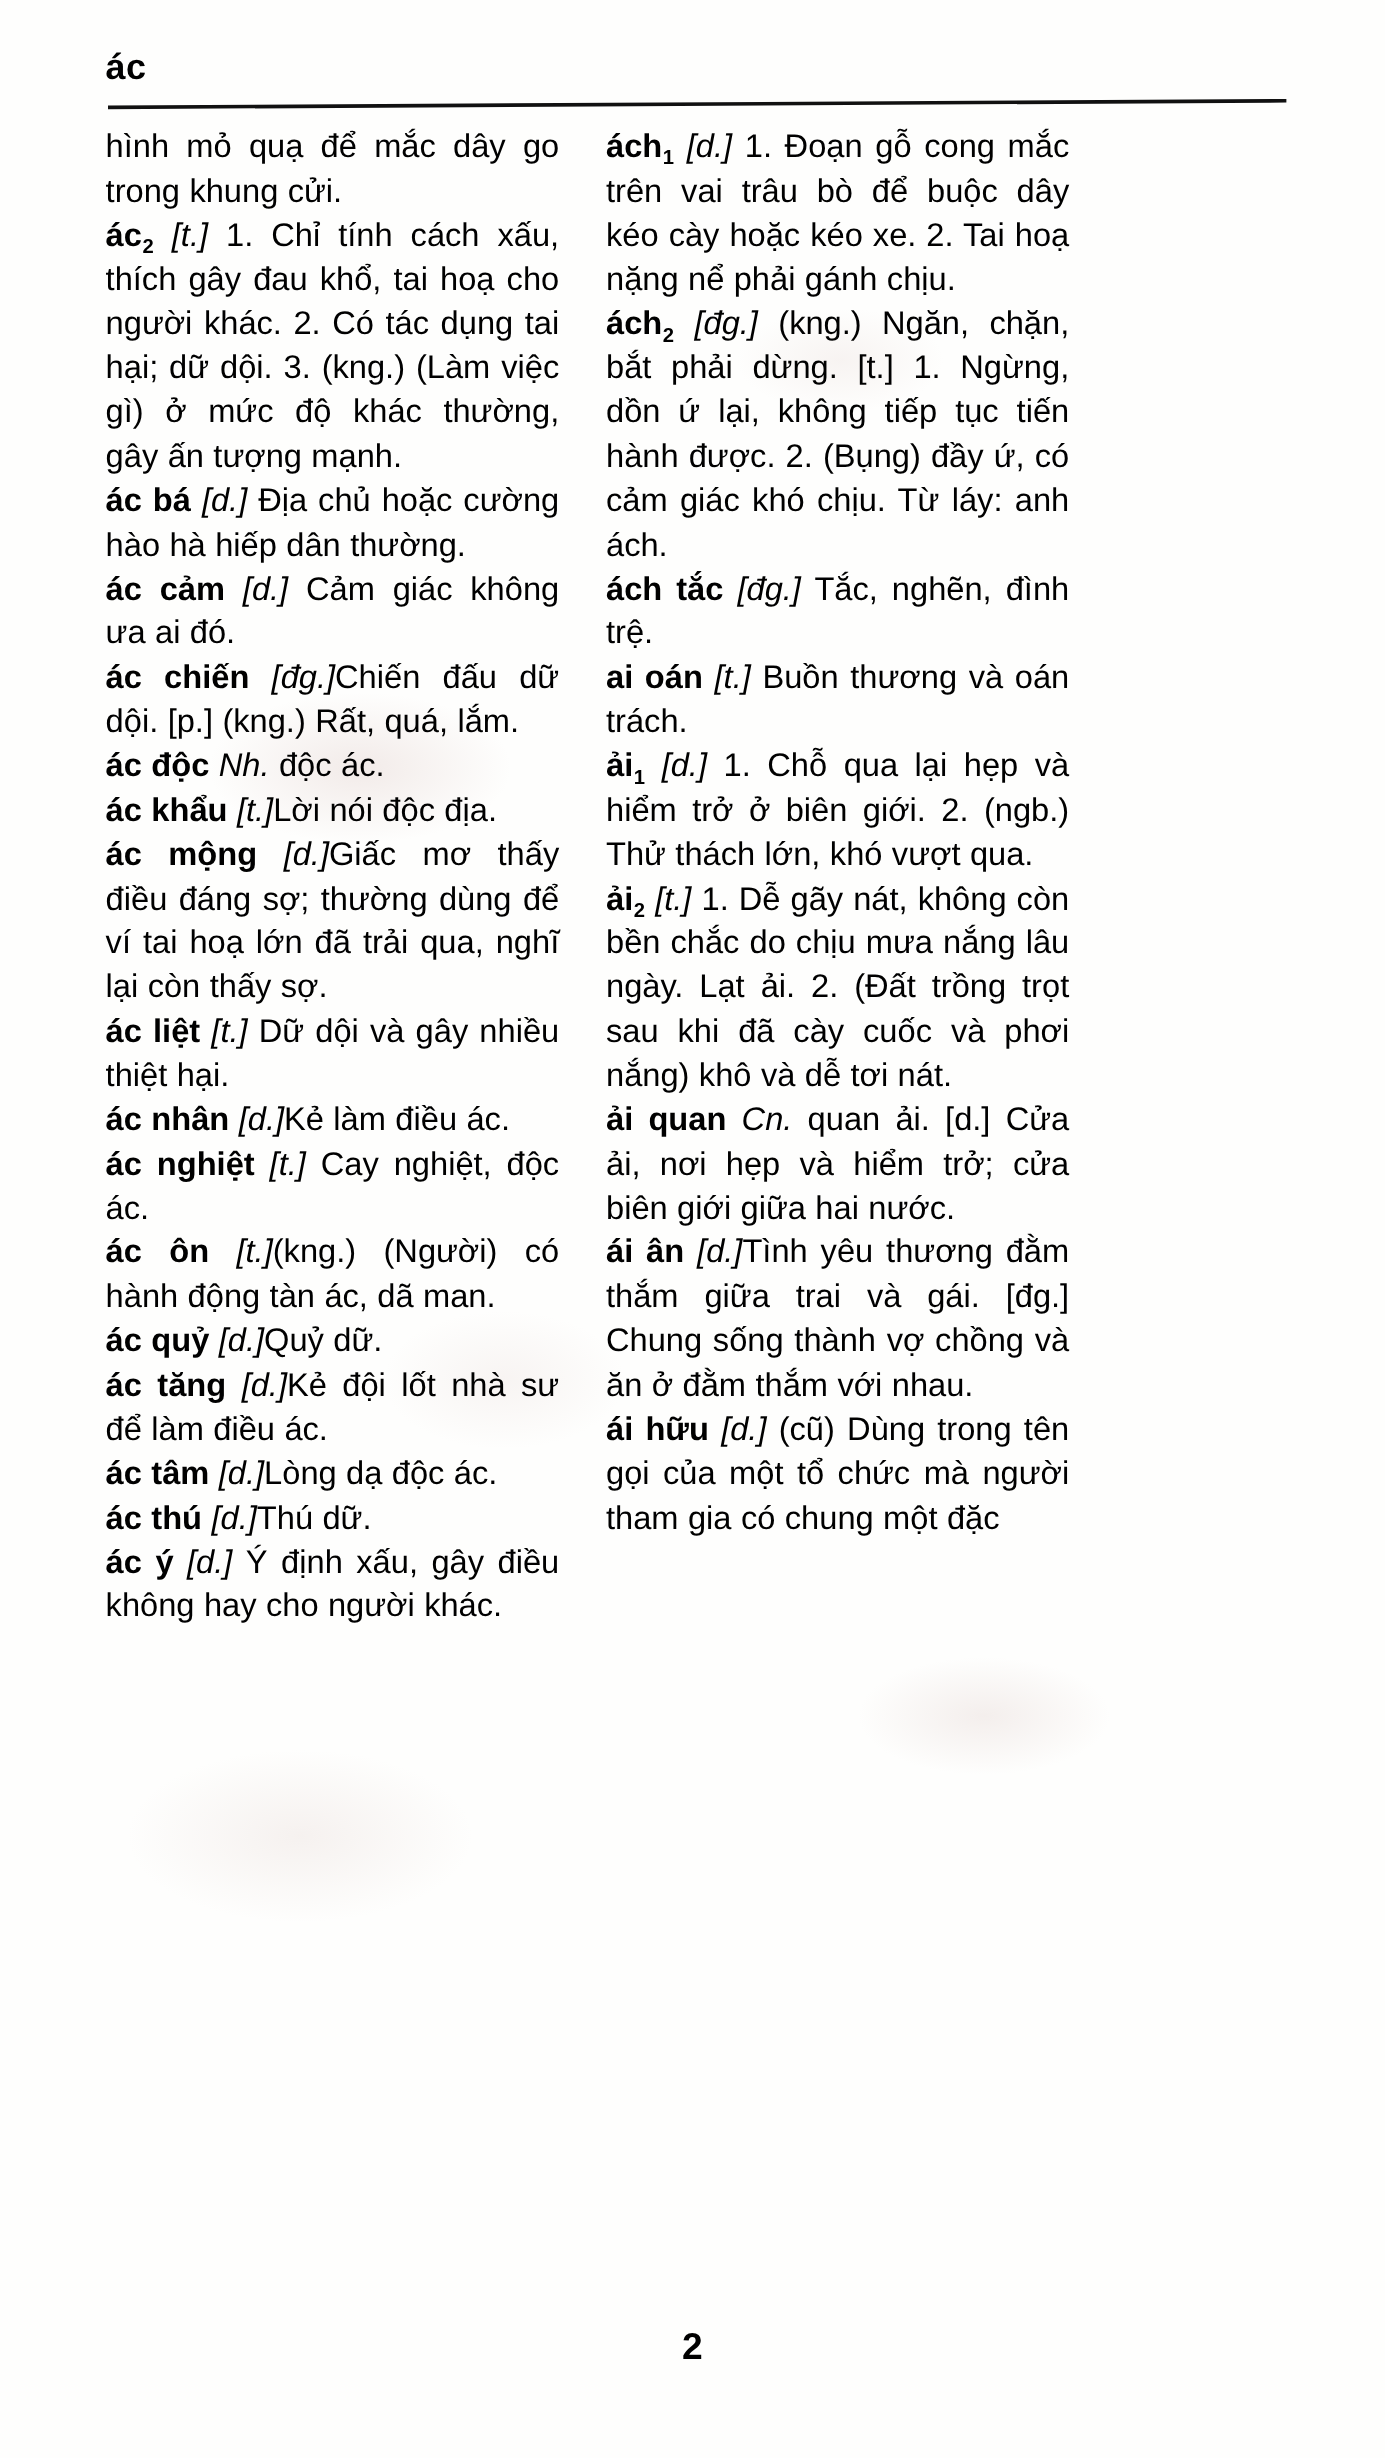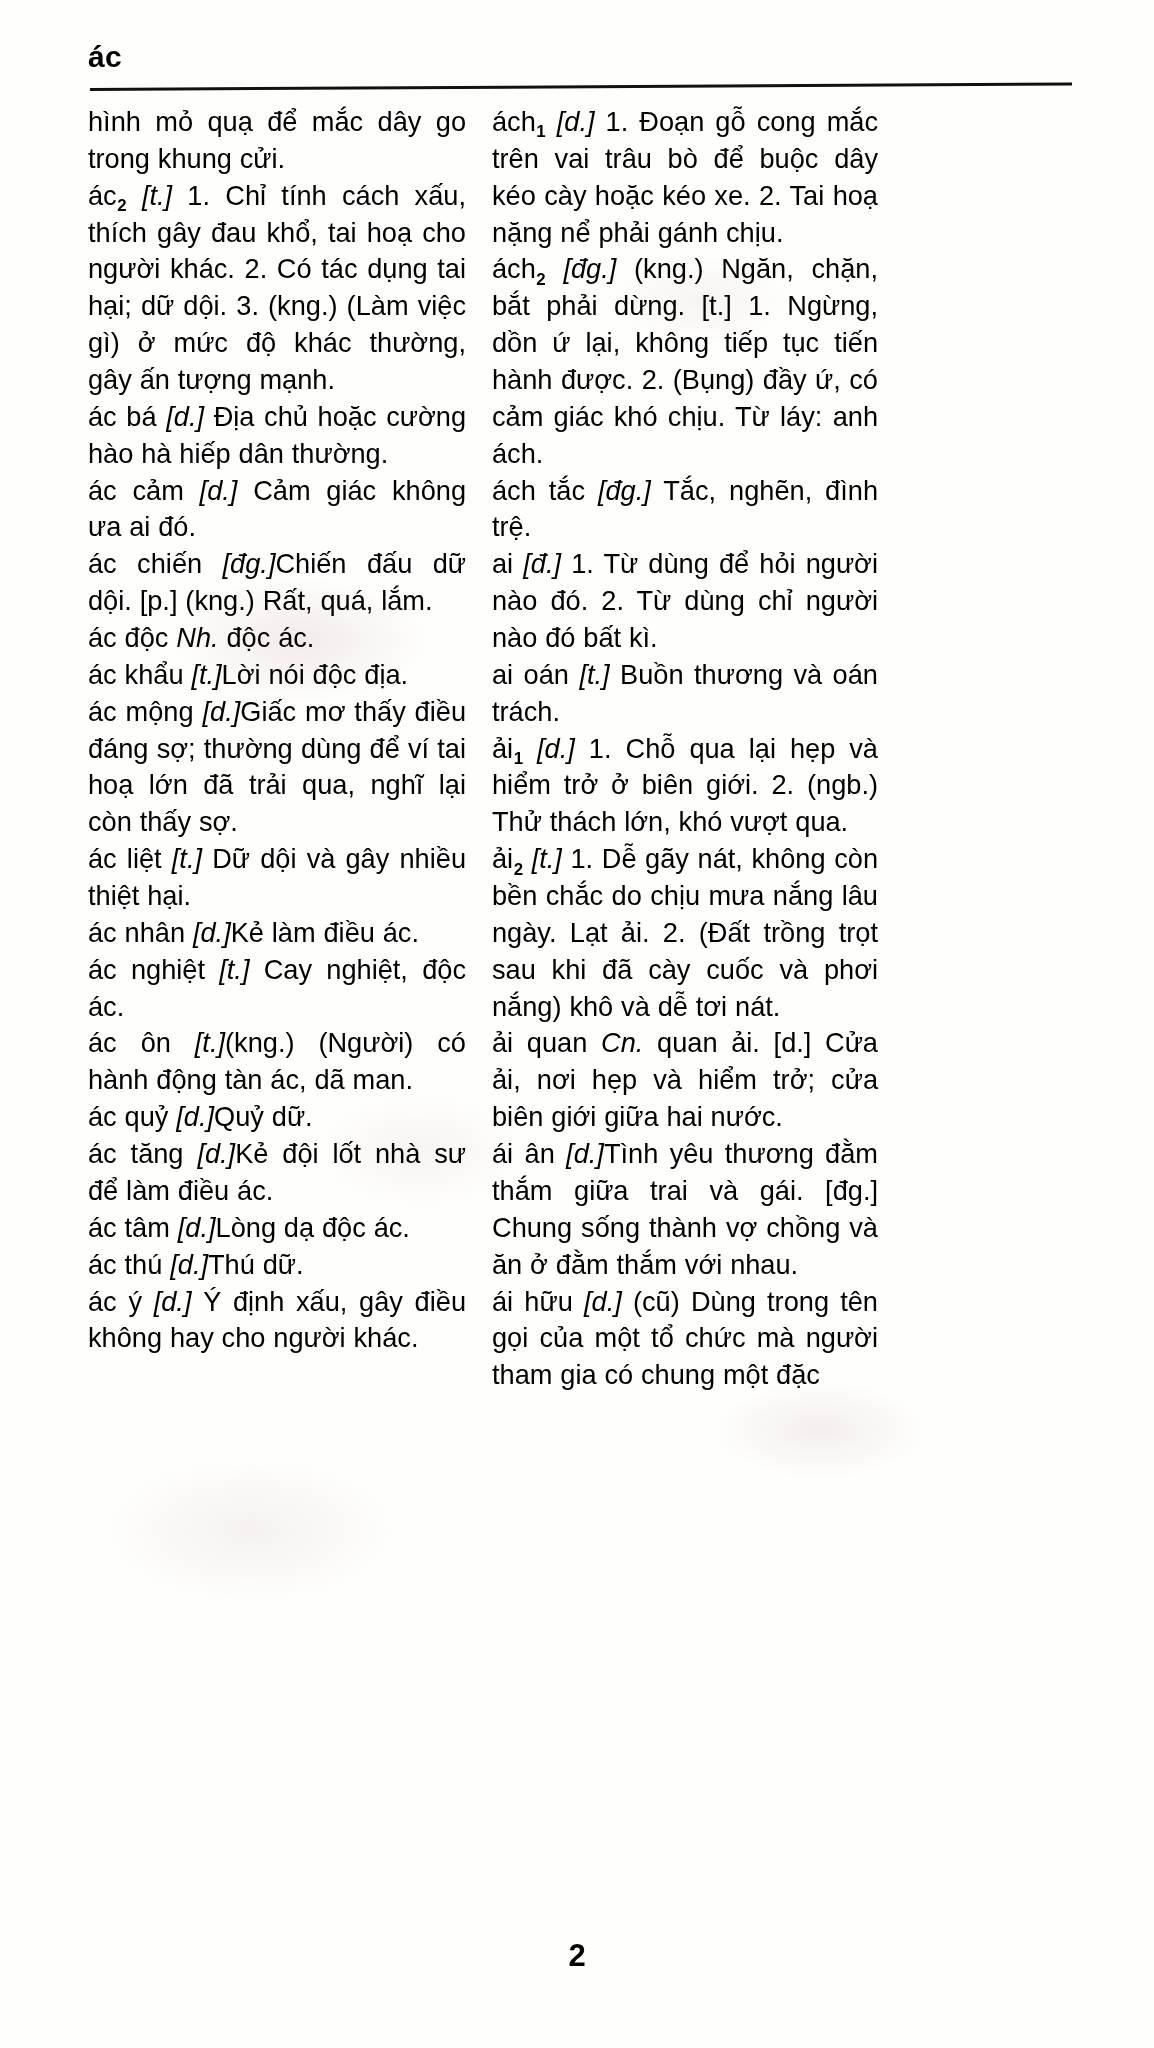--- a/index.html
+++ b/index.html
@@ -57,21 +57,21 @@
     transform-origin: left center;
   }
 
   
   .cols {
     position: absolute;
     left: 88px;
     top: 104px;
     width: 990px;
     display: flex;
-    gap: 26px;
+    gap: 39px;
   }
   .col {
     width: 378px;
     font-size: 27.2px;
     line-height: 1.355;
     text-align: justify;
     text-justify: inter-word;
     hyphens: none;
     word-spacing: 0.3px;
   }
@@ -79,21 +79,21 @@
     width: 386px;
   }
 
   .entry {
     margin: 0;
     padding: 0;
   }
   .entry + .entry { margin-top: 0; }
 
   .hw {
-    font-weight: normal;
+    font-weight: bold;
     margin-top: 15px;
   }
   .sub {
     font-size: 0.62em;
     vertical-align: sub;
     font-weight: bold;
     line-height: 0;
     padding-left: 0.5px;
   }
   .pos {
@@ -168,21 +168,20 @@
     </div>
 
     <div class="col col-right">
 
       <p class="entry"><span class="hw">ách</span><span class="sub">1</span> <span class="pos">[d.]</span> <span>1. Đoạn gỗ cong mắc trên vai trâu bò để buộc dây kéo cày hoặc kéo xe. 2. Tai hoạ nặng nể phải gánh chịu.</span></p>
 
       <p class="entry"><span class="hw">ách</span><span class="sub">2</span> <span class="pos">[đg.]</span> <span>(kng.) Ngăn, chặn, bắt phải dừng. [t.] 1. Ngừng, dồn ứ lại, không tiếp tục tiến hành được. 2. (Bụng) đầy ứ, có cảm giác khó chịu. Từ láy: anh ách.</span></p>
 
       <p class="entry"><span class="hw">ách tắc</span> <span class="pos">[đg.]</span> <span>Tắc, nghẽn, đình trệ.</span></p>
 
-      <p class="entry"><span class="hw">ai</span> <span class="pos">[đ.]</span> <span>1. Từ dùng để hỏi người nào đó. 2. Từ dùng chỉ người nào đó bất kì.</span></p>
 
       <p class="entry"><span class="hw">ai oán</span> <span class="pos">[t.]</span> <span>Buồn thương và oán trách.</span></p>
 
       <p class="entry"><span class="hw">ải</span><span class="sub">1</span> <span class="pos">[d.]</span> <span>1. Chỗ qua lại hẹp và hiểm trở ở biên giới. 2. (ngb.) Thử thách lớn, khó vượt qua.</span></p>
 
       <p class="entry"><span class="hw">ải</span><span class="sub">2</span> <span class="pos">[t.]</span> <span>1. Dễ gãy nát, không còn bền chắc do chịu mưa nắng lâu ngày. Lạt ải. 2. (Đất trồng trọt sau khi đã cày cuốc và phơi nắng) khô và dễ tơi nát.</span></p>
 
       <p class="entry"><span class="hw">ải quan</span> <span class="pos">Cn.</span> <span>quan ải. [d.] Cửa ải, nơi hẹp và hiểm trở; cửa biên giới giữa hai nước.</span></p>
 
 

